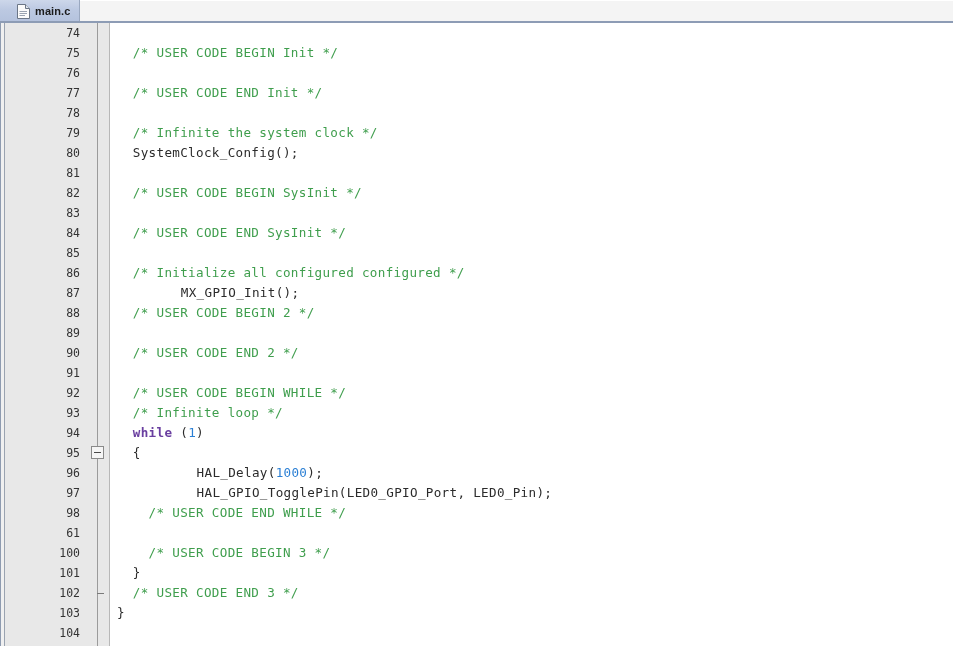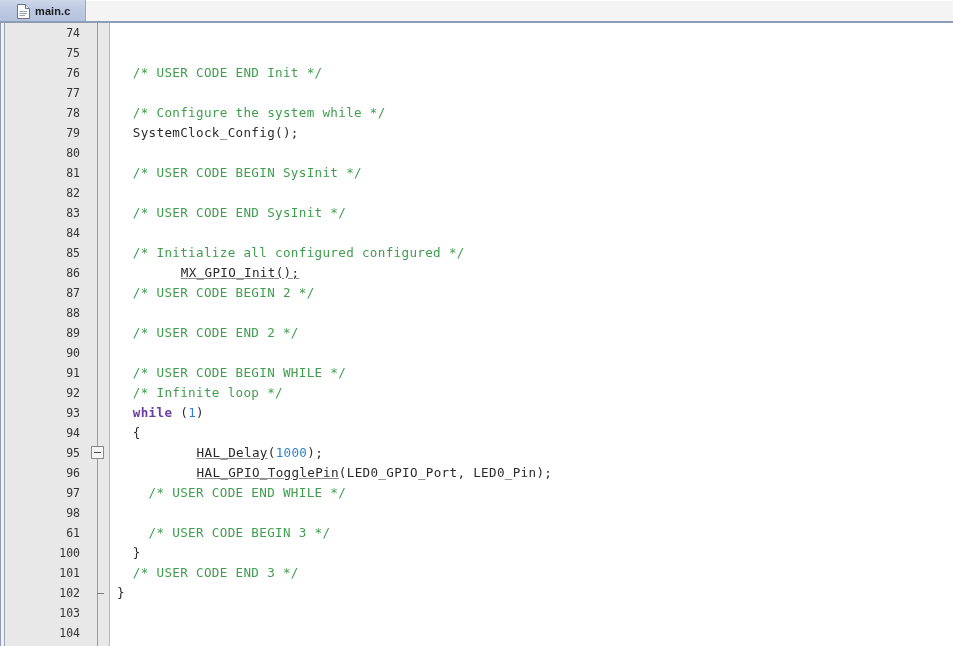--- a/index.html
+++ b/index.html
@@ -26,21 +26,21 @@
     position: absolute;
     left: 0; top: 0; right: 0; bottom: 0;
     display: flex;
     align-items: stretch;
   }
   .tab {
     position: relative;
     display: flex;
     align-items: center;
     height: 22px;
-    padding: 0 15px 0 0;
+    padding: 0 9px 0 0;
     background: linear-gradient(to bottom, #cdd7ea 0%, #bcc9e2 45%, #b4c2dd 100%);
     border-right: 1px solid #9aa8c0;
     box-sizing: border-box;
   }
   .tab-notch {
     width: 17px;
     height: 22px;
     background: linear-gradient(to bottom, #cdd7ea 0%, #bcc9e2 45%, #b4c2dd 100%);
     clip-path: polygon(100% 0, 100% 100%, 0 100%);
     flex: none;
@@ -145,21 +145,21 @@
     letter-spacing: 0.32px;
   }
   .code.hl {
     background: #e3f7e3;
   }
 
   
   .cmt  { color: #3f9e4d; }
   .kw   { color: #6a3fa0; font-weight: bold; }
   .num  { color: #2a7fd4; }
-  .und  { text-decoration: underline; text-decoration-color: #8d8d8d; padding-left: 48px; }
+  .und  { text-decoration-color: #8d8d8d; padding-left: 48px; }
 
   .caret {
     display: inline-block;
     width: 1px;
     height: 13px;
     background: #111;
     vertical-align: -2px;
     margin-left: 0px;
   }
 
@@ -286,24 +286,25 @@
         <div class="line" style="position: relative;"></div>
         <div class="line" style="position: relative;"><span class="fold-end" style="top: 10px;"></span></div>
         <div class="line" style="position: relative;"></div>
         <div class="line" style="position: relative;"></div>
       </div>
   </div>
 
   <div class="codearea">
     <div id="code-lines">
         <div class="line code">&nbsp;</div>
+        <div class="line code"><span class="cmt">  /* USER CODE BEGIN Init */</span></div>
         <div class="line code">&nbsp;</div>
         <div class="line code"><span class="cmt">  /* USER CODE END Init */</span></div>
         <div class="line code">&nbsp;</div>
-        <div class="line code"><span class="cmt">  /* Configure the system while */</span></div>
+        <div class="line code"><span class="cmt">  /* Infinite the system clock */</span></div>
         <div class="line code"><span>  SystemClock_Config();</span></div>
         <div class="line code">&nbsp;</div>
         <div class="line code"><span class="cmt">  /* USER CODE BEGIN SysInit */</span></div>
         <div class="line code">&nbsp;</div>
         <div class="line code"><span class="cmt">  /* USER CODE END SysInit */</span></div>
         <div class="line code">&nbsp;</div>
         <div class="line code"><span class="cmt">  /* Initialize all configured configured */</span></div>
         <div class="line code"><span>  </span><span class="und">MX_GPIO_Init();</span></div>
         <div class="line code"><span class="cmt">  /* USER CODE BEGIN 2 */</span></div>
         <div class="line code">&nbsp;</div>

